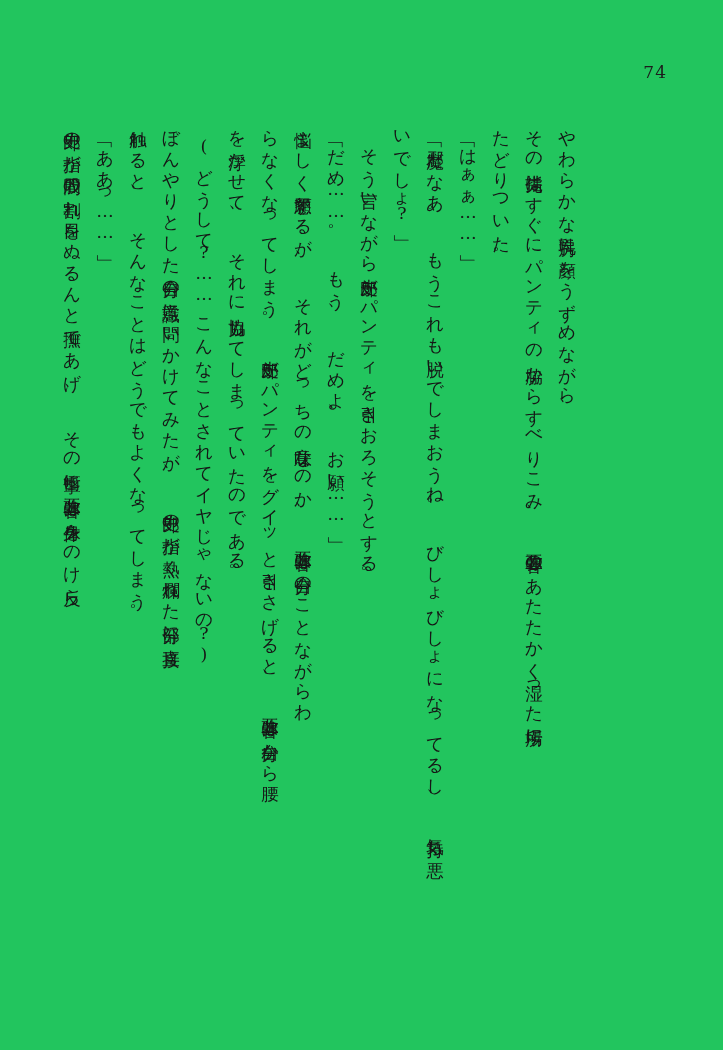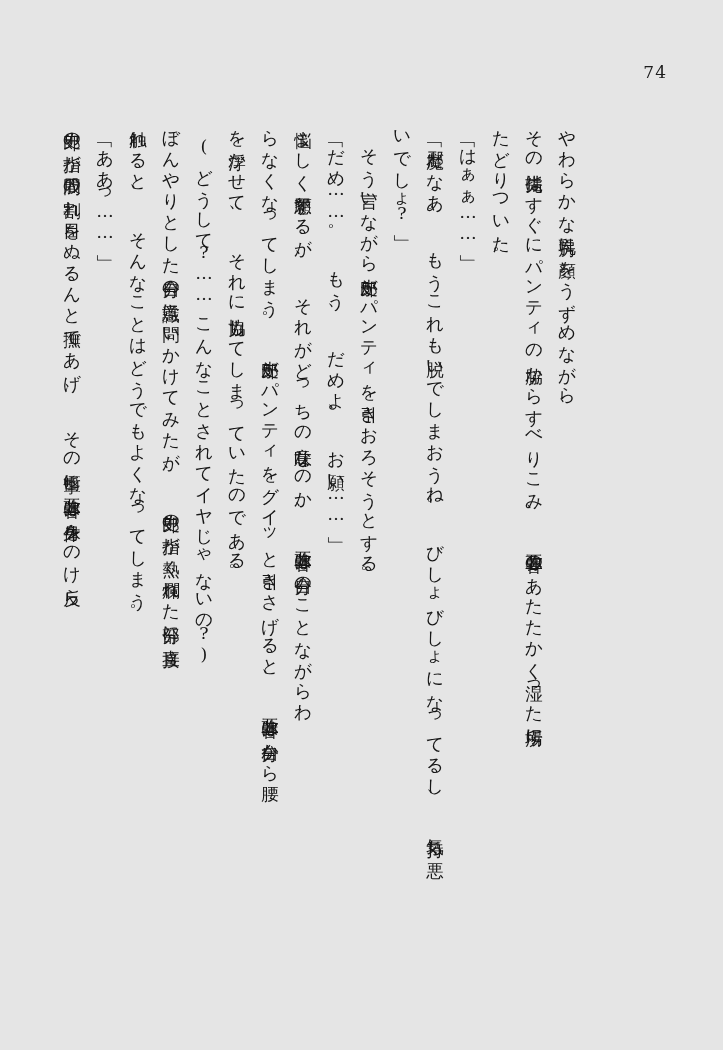--- a/index.html
+++ b/index.html
@@ -11,21 +11,21 @@
     width: 723px;
     height: 1050px;
     overflow: hidden;
     font-family: "DejaVu Serif", "Liberation Serif", serif;
     color: #1a1a1a;
   }
   .page {
     position: relative;
     width: 723px;
     height: 1050px;
-    background: #e5e5e5;
+    background: #22c55e;
     box-sizing: border-box;
   }
   .page-number {
     position: absolute;
     top: 62px;
     right: 56px;
     font-size: 17px;
     letter-spacing: 1px;
     color: #1c1c1c;
     font-family: "DejaVu Serif", "Liberation Serif", serif;

